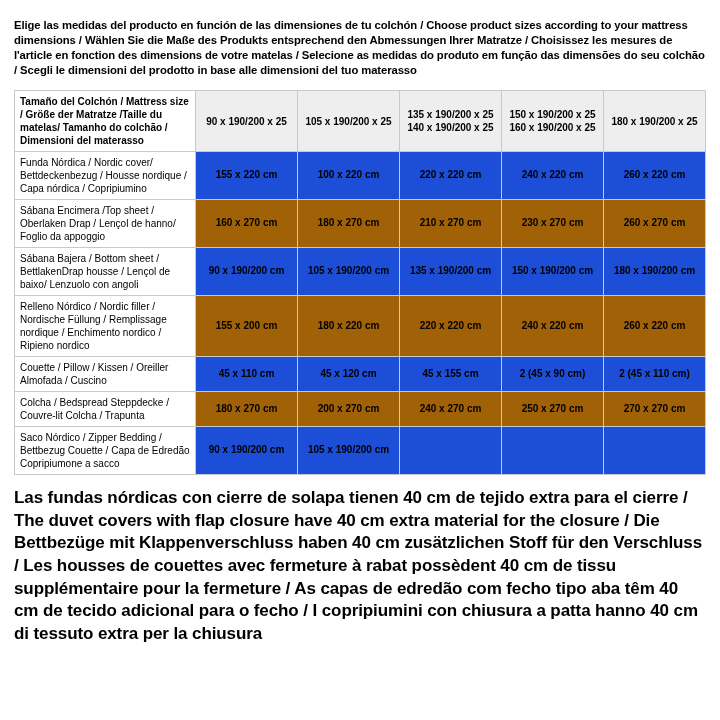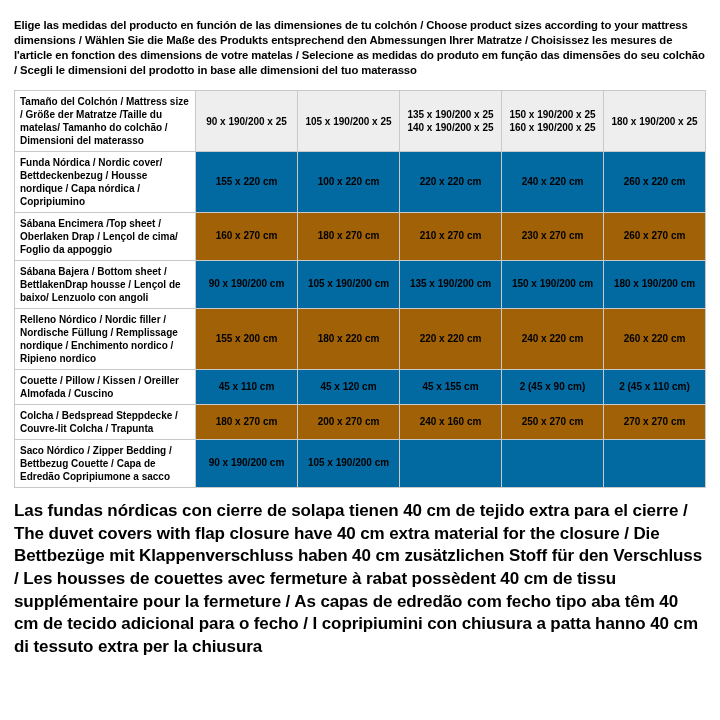--- a/index.html
+++ b/index.html
@@ -34,41 +34,41 @@
     border-collapse: collapse;
     table-layout: fixed;
   }
   table.sizes td {
     border: 1px solid #c9c9c9;
     vertical-align: middle;
     padding: 4px 5px;
     font-size: 10px;
   }
   .rowlabel {
-    font-weight: bold;
+    font-weight: normal;
     font-size: 9.6px;
     line-height: 1.3;
     text-align: left;
     width: 170px;
   }
   .val {
     text-align: center;
     font-weight: bold;
     font-size: 9.6px;
     line-height: 1.25;
   }
   tr.head td {
     font-weight: bold;
     background: #eeeeee;
   }
   tr.shade td {
     background: #a16207;
   }
   tr.plain td {
-    background: #0369a1;
+    background: #1d4ed8;
   }
   tr.head .rowlabel, tr.shade .rowlabel, tr.plain .rowlabel {
     background: inherit;
   }
   .head .val {
     line-height: 1.3;
   }
   .footnote {
     margin-top: 12px;
     font-size: 17px;
@@ -100,21 +100,21 @@
       <tr class="plain">
         <td class="rowlabel">Funda Nórdica /  Nordic cover/ Bettdeckenbezug / Housse nordique / Capa nórdica / Copripiumino</td>
         <td class="val">155 x 220 cm</td>
         <td class="val">100 x 220 cm</td>
         <td class="val">220 x 220 cm</td>
         <td class="val">240 x 220 cm</td>
         <td class="val">260 x 220 cm</td>
       </tr>
 
       <tr class="shade">
-        <td class="rowlabel">Sábana Encimera /Top sheet / Oberlaken Drap / Lençol de cima/ Foglio da appoggio</td>
+        <td class="rowlabel">Sábana Encimera /Top sheet / Oberlaken Drap / Lençol de hanno/ Foglio da appoggio</td>
         <td class="val">160 x 270 cm</td>
         <td class="val">180 x 270 cm</td>
         <td class="val">210 x 270 cm</td>
         <td class="val">230 x 270 cm</td>
         <td class="val">260 x 270 cm</td>
       </tr>
 
       <tr class="plain">
         <td class="rowlabel">Sábana Bajera / Bottom sheet / BettlakenDrap housse / Lençol de baixo/ Lenzuolo con angoli</td>
         <td class="val">90 x 190/200 cm</td>
@@ -139,21 +139,21 @@
         <td class="val">45 x 120 cm</td>
         <td class="val">45 x 155 cm</td>
         <td class="val">2 (45 x 90 cm)</td>
         <td class="val">2 (45 x 110 cm)</td>
       </tr>
 
       <tr class="shade">
         <td class="rowlabel">Colcha / Bedspread Steppdecke / Couvre-lit Colcha / Trapunta</td>
         <td class="val">180 x 270 cm</td>
         <td class="val">200 x 270 cm</td>
-        <td class="val">240 x 160 cm</td>
+        <td class="val">240 x 270 cm</td>
         <td class="val">250 x 270 cm</td>
         <td class="val">270 x 270 cm</td>
       </tr>
 
       <tr class="plain">
         <td class="rowlabel">Saco Nórdico / Zipper Bedding / Bettbezug Couette  / Capa de Edredão Copripiumone a sacco</td>
         <td class="val">90 x 190/200 cm</td>
         <td class="val">105 x 190/200 cm</td>
         <td class="val"></td>
         <td class="val"></td>

